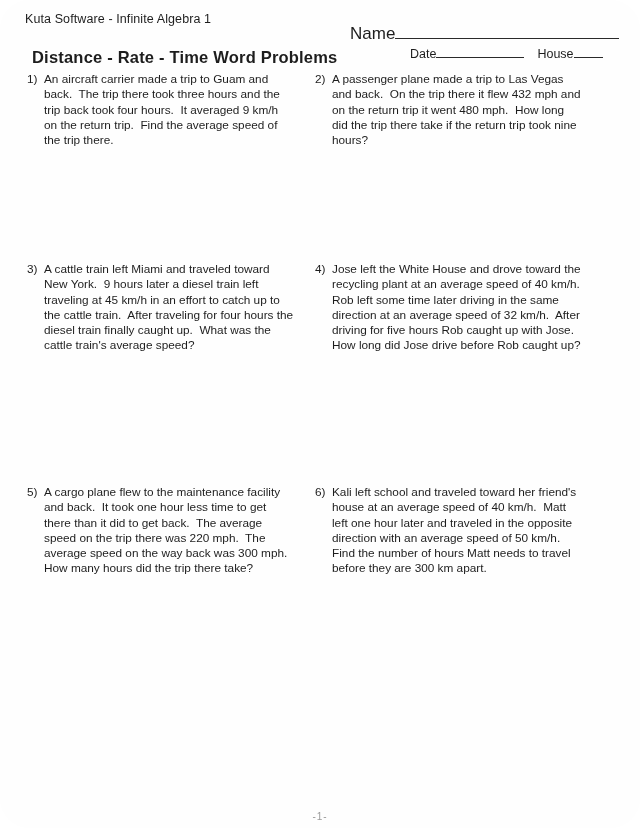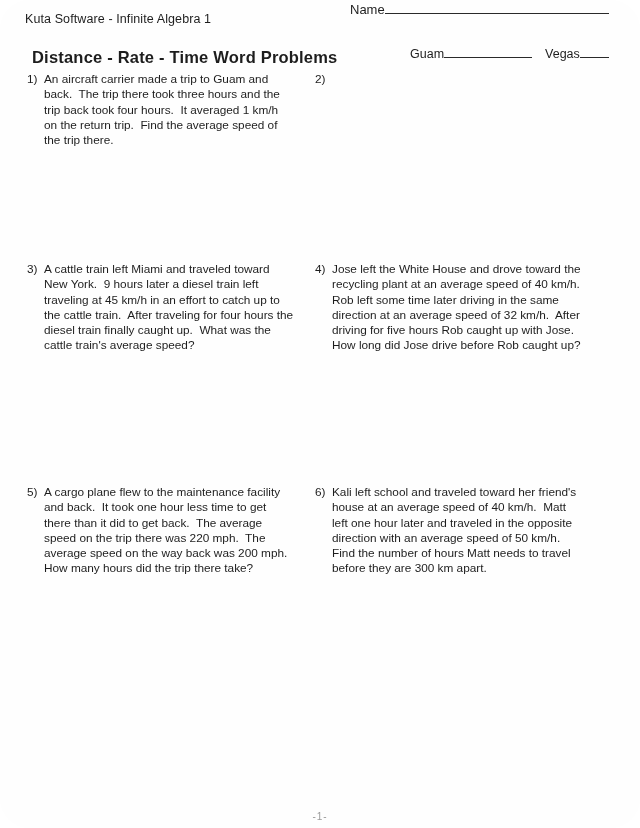--- a/index.html
+++ b/index.html
@@ -23,22 +23,22 @@
     position: absolute;
     left: 25px;
     top: 12px;
     font-size: 12.5px;
     letter-spacing: 0.1px;
     white-space: nowrap;
   }
   .name-field {
     position: absolute;
     left: 350px;
-    top: 1px;
-    font-size: 13px;
+    top: 24px;
+    font-size: 17px;
     white-space: nowrap;
   }
   .blank-line {
     display: inline-block;
     border-bottom: 1px solid #2a2a2a;
     height: 12px;
     vertical-align: baseline;
   }
   .name-line   { width: 224px; }
   .date-line   { width: 88px;  }
@@ -109,47 +109,48 @@
 
   <span class="software-title">Kuta Software - Infinite Algebra 1</span>
 
   <span class="name-field">
     <span>Name</span><span class="blank-line name-line"></span>
   </span>
 
   <h1 class="page-title">Distance - Rate - Time Word Problems</h1>
 
   <span class="date-period">
-    <span>Guam</span><span class="blank-line date-line"></span><span class="period-label">Vegas</span><span class="blank-line period-line"></span>
+    <span>Date</span><span class="blank-line date-line"></span><span class="period-label">House</span><span class="blank-line period-line"></span>
   </span>
 
   <main class="problems">
 
     <div class="problem">
       <span class="num">1)</span>
-      <p class="text">An aircraft carrier made a trip to Guam and back.  The trip there took three hours and the trip back took four hours.  It averaged 1 km/h on the return trip.  Find the average speed of the trip there.</p>
+      <p class="text">An aircraft carrier made a trip to Guam and back.  The trip there took three hours and the trip back took four hours.  It averaged 9 km/h on the return trip.  Find the average speed of the trip there.</p>
     </div>
 
     <div class="problem">
       <span class="num">2)</span>
+      <p class="text">A passenger plane made a trip to Las Vegas and back.  On the trip there it flew 432 mph and on the return trip it went 480 mph.  How long did the trip there take if the return trip took nine hours?</p>
     </div>
 
     <div class="problem">
       <span class="num">3)</span>
       <p class="text">A cattle train left Miami and traveled toward New York.  9 hours later a diesel train left traveling at 45 km/h in an effort to catch up to the cattle train.  After traveling for four hours the diesel train finally caught up.  What was the cattle train's average speed?</p>
     </div>
 
     <div class="problem">
       <span class="num">4)</span>
       <p class="text">Jose left the White House and drove toward the recycling plant at an average speed of 40 km/h.  Rob left some time later driving in the same direction at an average speed of 32 km/h.  After driving for five hours Rob caught up with Jose.  How long did Jose drive before Rob caught up?</p>
     </div>
 
     <div class="problem">
       <span class="num">5)</span>
-      <p class="text">A cargo plane flew to the maintenance facility and back.  It took one hour less time to get there than it did to get back.  The average speed on the trip there was 220 mph.  The average speed on the way back was 200 mph.  How many hours did the trip there take?</p>
+      <p class="text">A cargo plane flew to the maintenance facility and back.  It took one hour less time to get there than it did to get back.  The average speed on the trip there was 220 mph.  The average speed on the way back was 300 mph.  How many hours did the trip there take?</p>
     </div>
 
     <div class="problem">
       <span class="num">6)</span>
       <p class="text">Kali left school and traveled toward her friend's house at an average speed of 40 km/h.  Matt left one hour later and traveled in the opposite direction with an average speed of 50 km/h.  Find the number of hours Matt needs to travel before they are 300 km apart.</p>
     </div>
 
   </main>
 
   <div class="footer">

